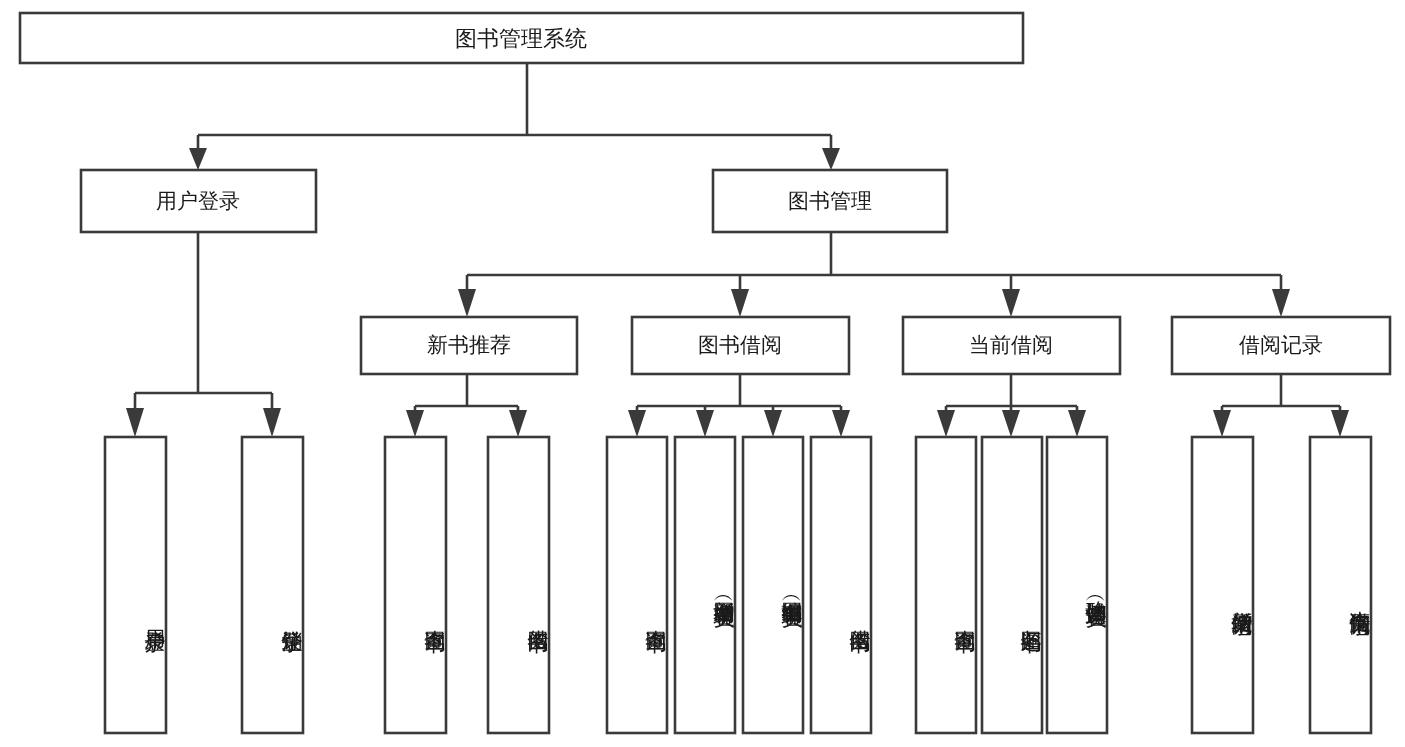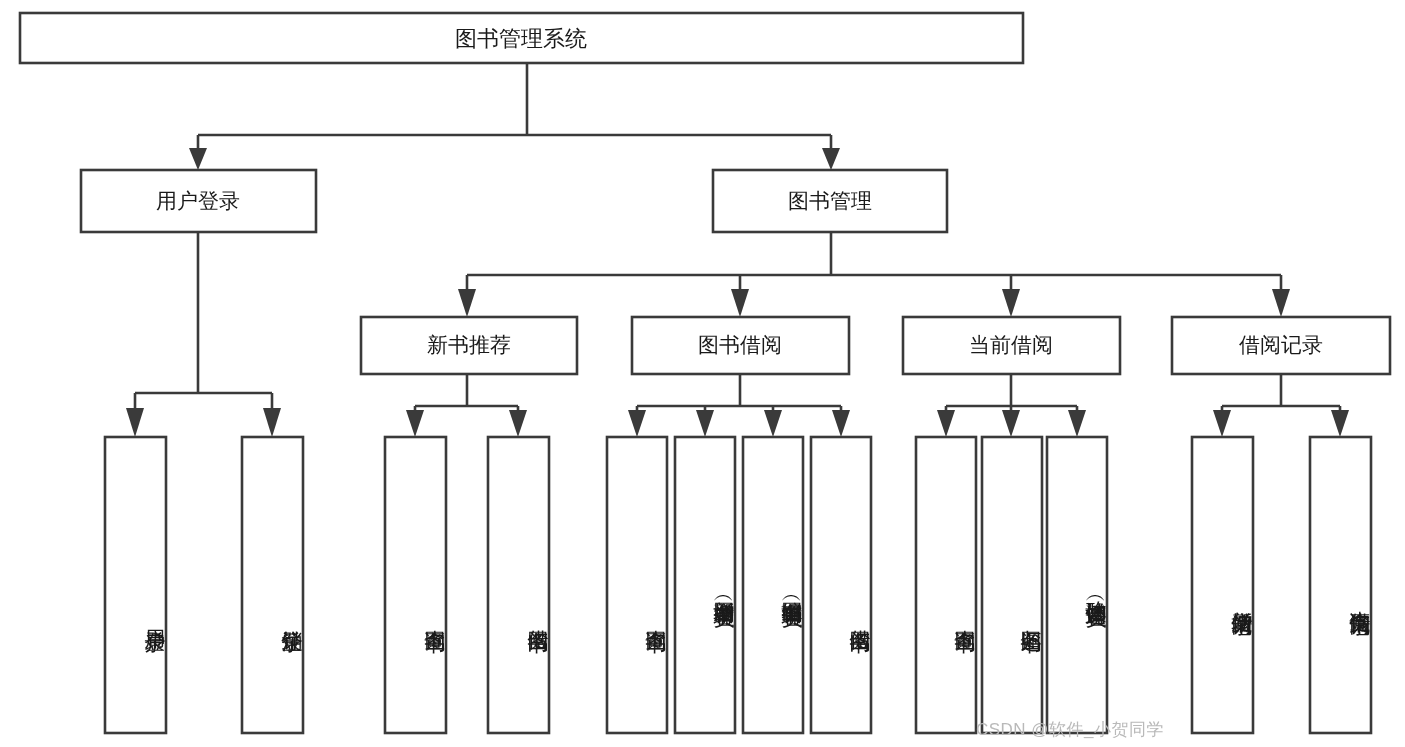--- a/index.html
+++ b/index.html
@@ -210,14 +210,13 @@
   <div class="vlabel" style="left:743px; top:443px; width:60px; height:290px;">编辑图书（管理员）</div>
   <div class="vlabel" style="left:811px; top:497px; width:60px; height:236px;">借阅图书</div>
 
   <div class="vlabel" style="left:916px; top:497px; width:60px; height:236px;">查询图书</div>
   <div class="vlabel" style="left:982px; top:497px; width:60px; height:236px;">归还图书</div>
   <div class="vlabel" style="left:1047px; top:443px; width:60px; height:290px;">确认归还（管理员）</div>
 
   <div class="vlabel" style="left:1192px; top:460px; width:61px; height:273px;">新增借阅记录</div>
   <div class="vlabel" style="left:1310px; top:460px; width:61px; height:273px;">查询借阅记录</div>
 
-  <div class="watermark">CSDN @软件_小贺同学</div>
 </div>
 
 </body></html>

